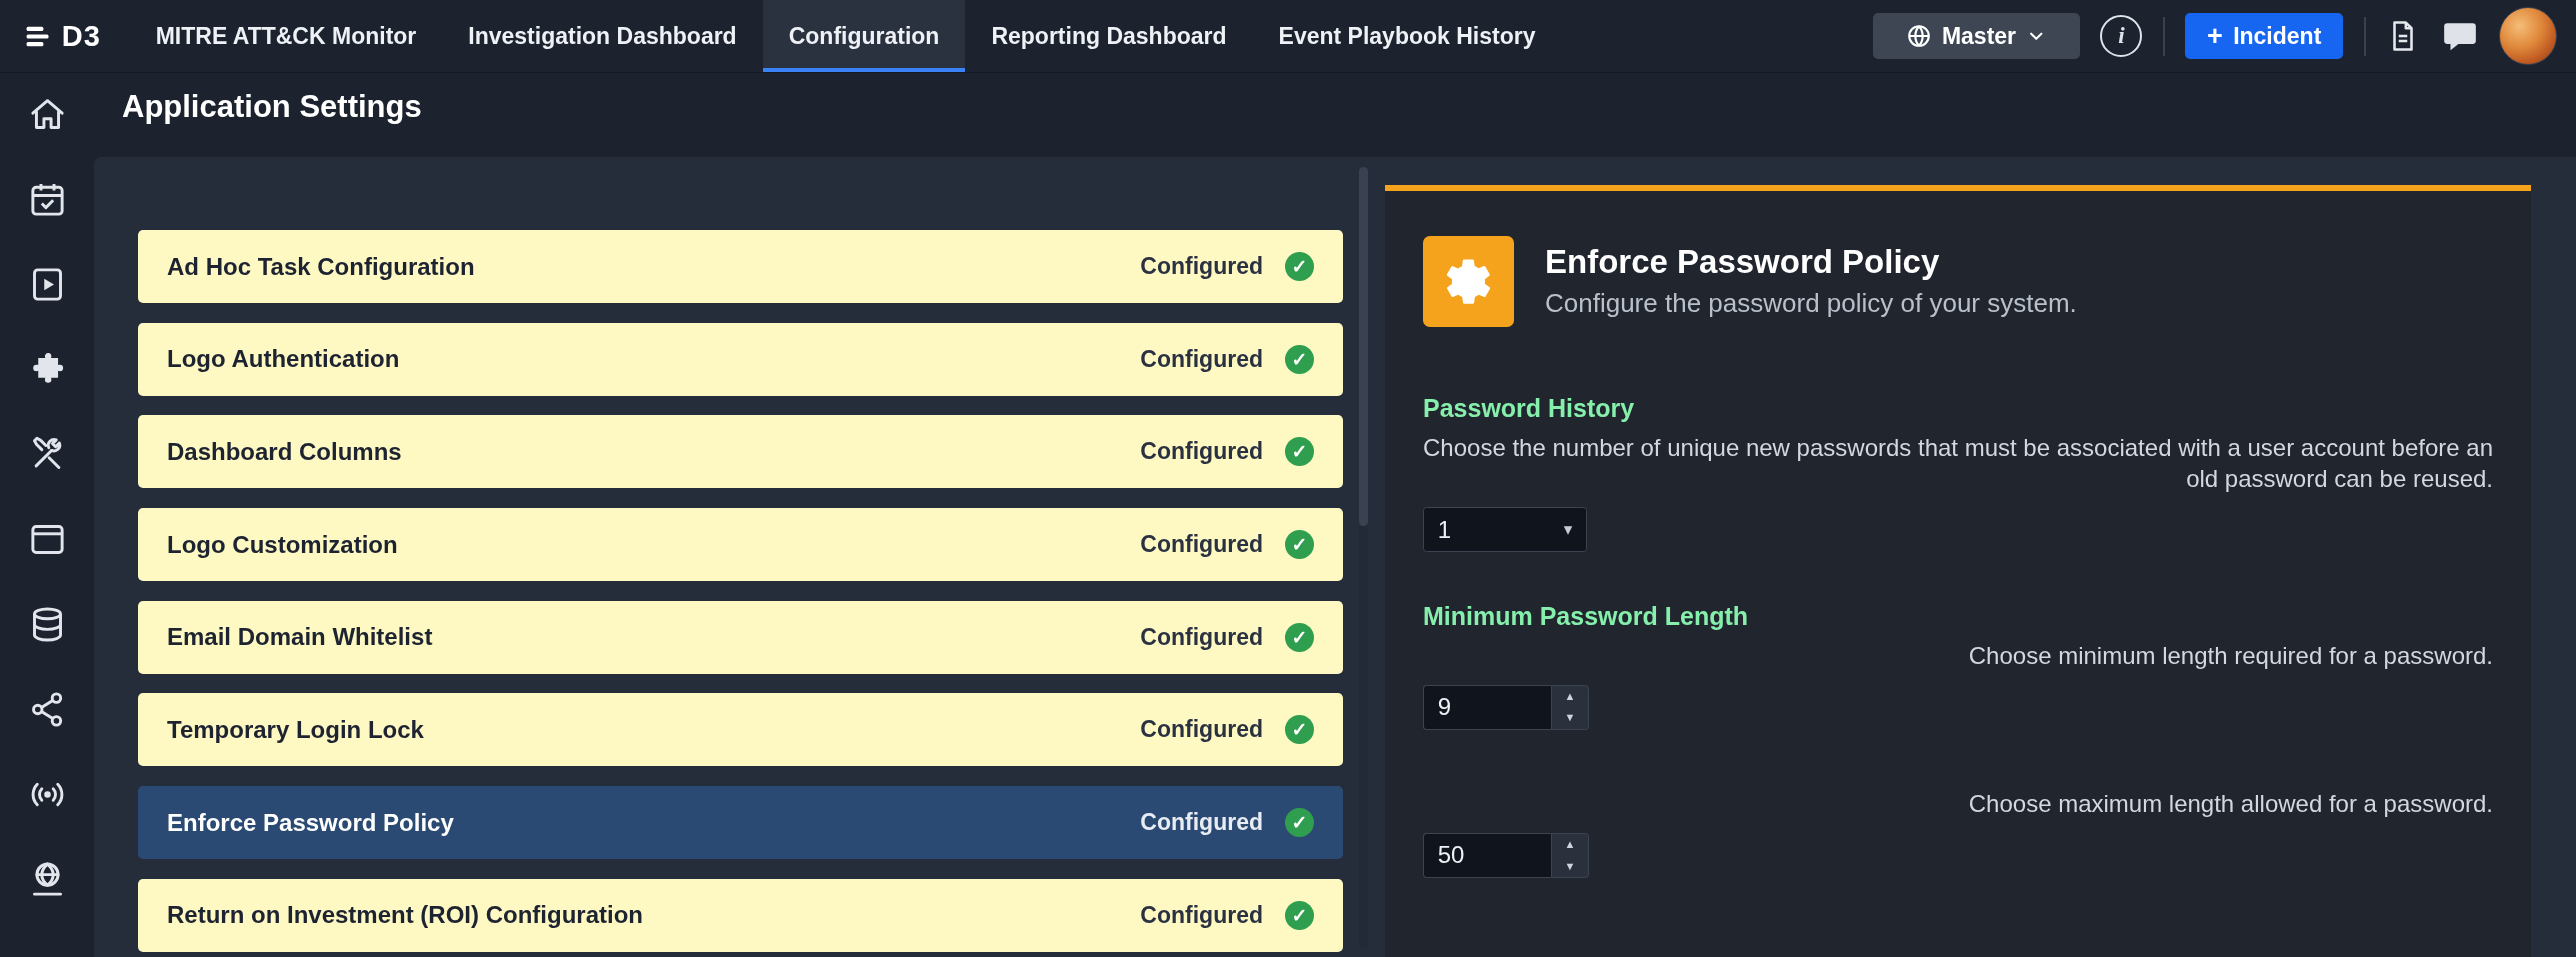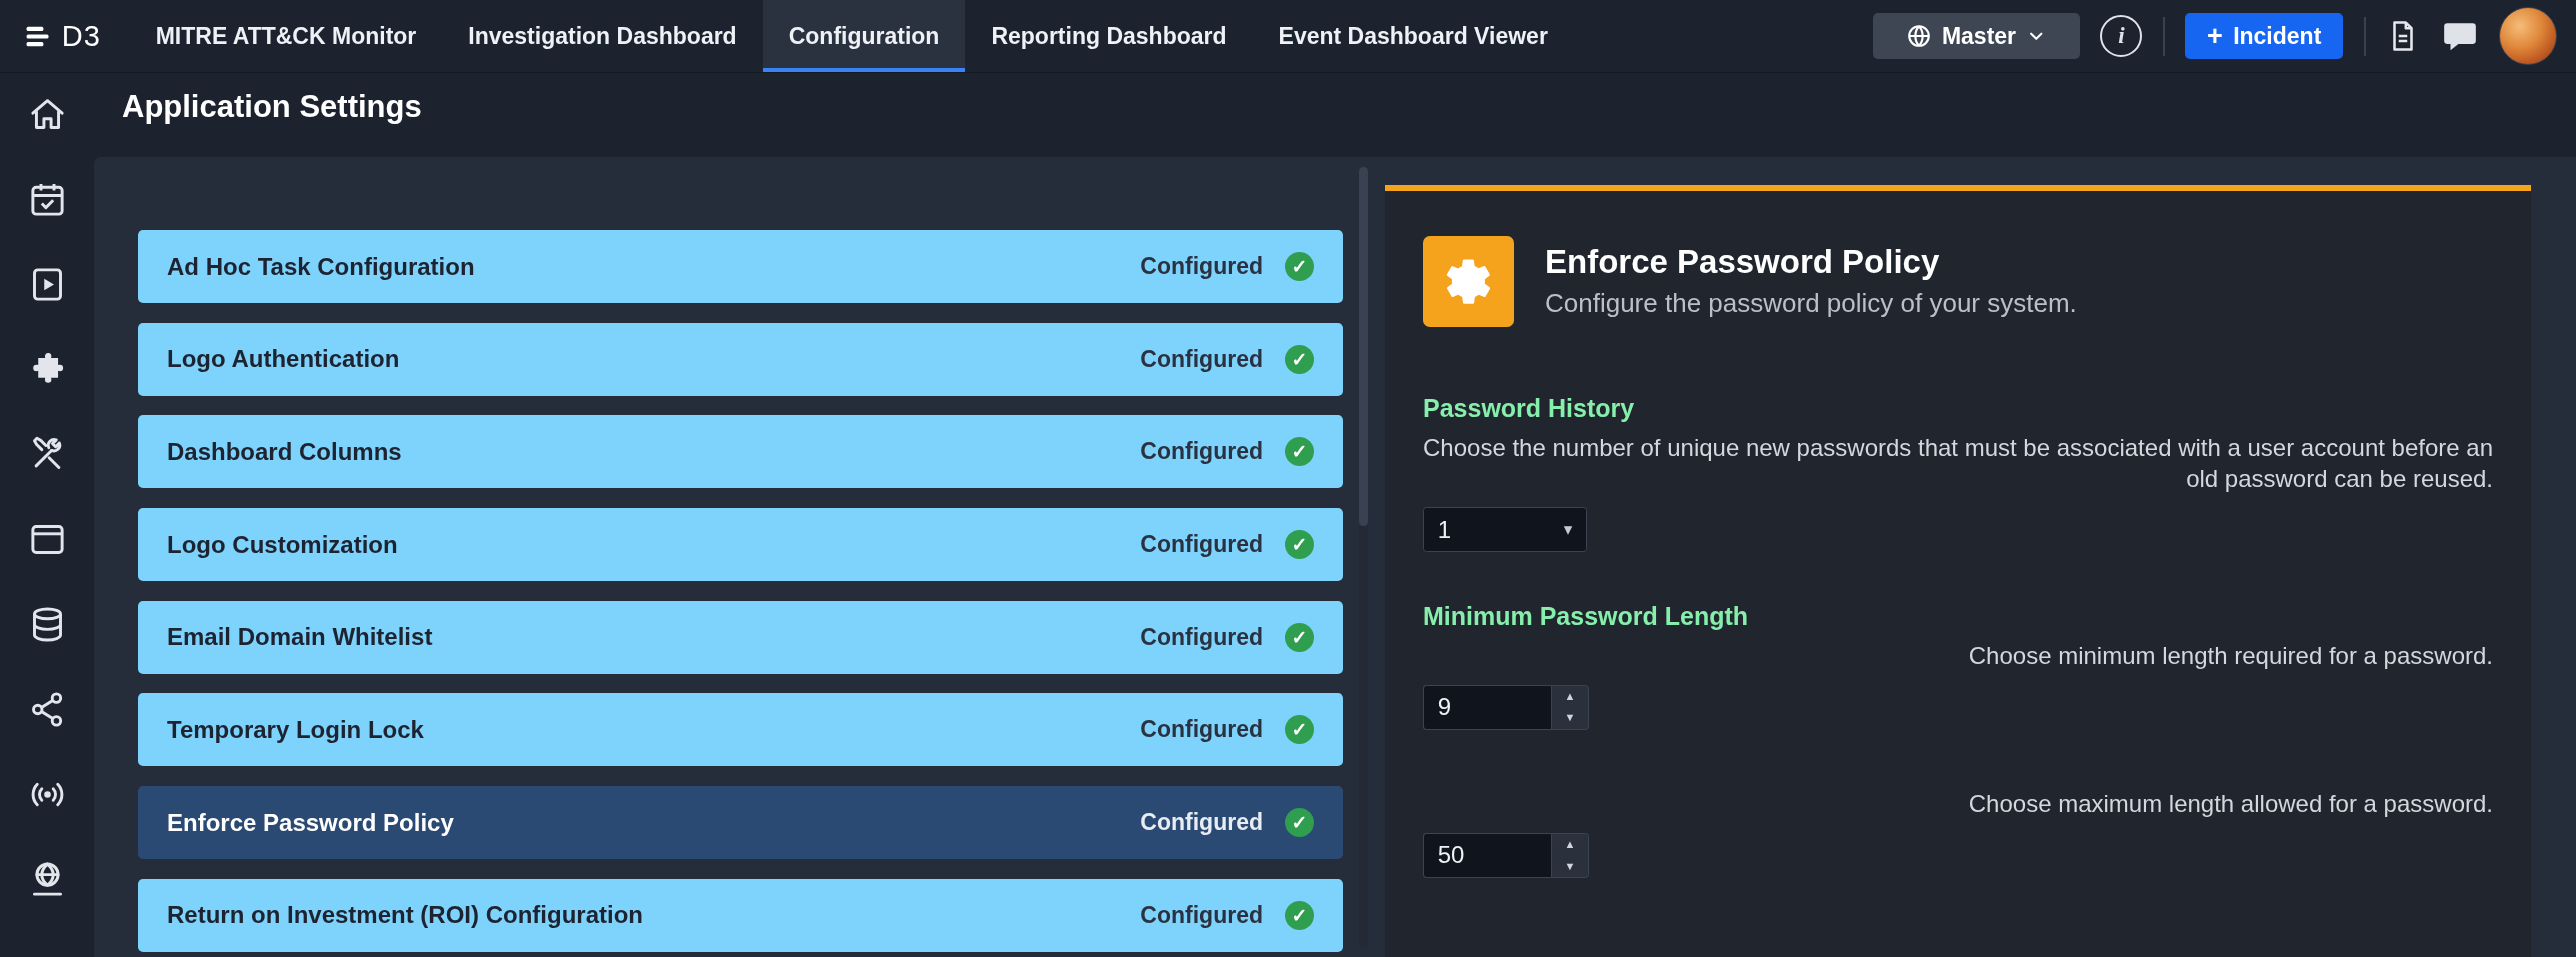--- a/index.html
+++ b/index.html
@@ -9,21 +9,21 @@
     font-family:"Liberation Sans", sans-serif;
     -webkit-font-smoothing:antialiased;
   }
   
   .topbar{
     position:absolute;top:0;left:0;right:0;height:72px;
     background:#1c232f;border-bottom:0.9px solid #141a24;
     display:flex;align-items:center;z-index:10;
   }
   .logo{display:flex;align-items:center;gap:6.8px;padding:0 29px 0 24px;}
-  .logo-text{color:#fff;font-size:29px;font-weight:400;letter-spacing:0.9px;}
+  .logo-text{color:#fff;font-size:29px;font-weight:700;letter-spacing:0.9px;}
   .topnav{display:flex;height:100%;}
   .nav-item{
     display:flex;align-items:center;height:100%;padding:0 26px;
     color:#eef1f5;font-size:23px;font-weight:600;position:relative;cursor:pointer;white-space:nowrap;
   }
   .nav-item.active{background:#2a3240;}
   .nav-item.active::after{
     content:"";position:absolute;left:0;right:0;bottom:0;height:4.3px;background:var(--active-tab,#3b82f6);
   }
   .topbar-right{margin-left:auto;display:flex;align-items:center;gap:20.5px;padding-right:19px;}
@@ -62,21 +62,21 @@
     position:absolute;top:89px;left:122px;margin:0;color:#ffffff;font-size:31px;font-weight:700;z-index:6;
   }
   
   .content{
     position:absolute;top:157px;left:94px;right:0;bottom:0;background:#262d3a;border-top-left-radius:6.8px;
   }
   .settings-list{
     position:absolute;top:73px;left:44px;width:1205px;display:flex;flex-direction:column;gap:19.7px;
   }
   .settings-row{
-    height:73px;background:#7dd3fc;border-radius:5.1px;display:flex;align-items:center;
+    height:73px;background:#fef9c3;border-radius:5.1px;display:flex;align-items:center;
     padding:0 29px;cursor:pointer;box-sizing:border-box;
   }
   .settings-row .row-label{font-size:24px;font-weight:700;color:#1d2330;}
   .settings-row .row-status{margin-left:auto;font-size:23px;color:#2a3140;margin-right:22px;font-weight:700;}
   .settings-row.selected{background:var(--selected-row,#2b4a73);}
   .settings-row.selected .row-label{color:#ffffff;}
   .settings-row.selected .row-status{color:#e8edf4;}
   .check-badge{
     width:29px;height:29px;border-radius:50%;background:var(--success-green,#2f9e4f);color:#fff;
     display:flex;align-items:center;justify-content:center;font-size:19px;font-weight:700;flex:0 0 auto;
@@ -142,21 +142,21 @@
 
     <div class="nav-item active">
         <span class="nav-label">Configuration</span>
       </div>
 
     <div class="nav-item">
         <span class="nav-label">Reporting Dashboard</span>
       </div>
 
     <div class="nav-item">
-        <span class="nav-label">Event Dashboard Viewer</span>
+        <span class="nav-label">Event Playbook History</span>
       </div>
   </nav>
 
   <div class="topbar-right">
     <button class="master-btn">
       <svg viewBox="0 0 24 24" width="26" height="26" fill="none" stroke="#ffffff" stroke-width="2">
         <circle cx="12" cy="12" r="9"></circle>
         <path d="M3 12h18M12 3c-4.5 4.8-4.5 13.2 0 18M12 3c4.5 4.8 4.5 13.2 0 18"></path>
       </svg>
       <span>Master</span>

